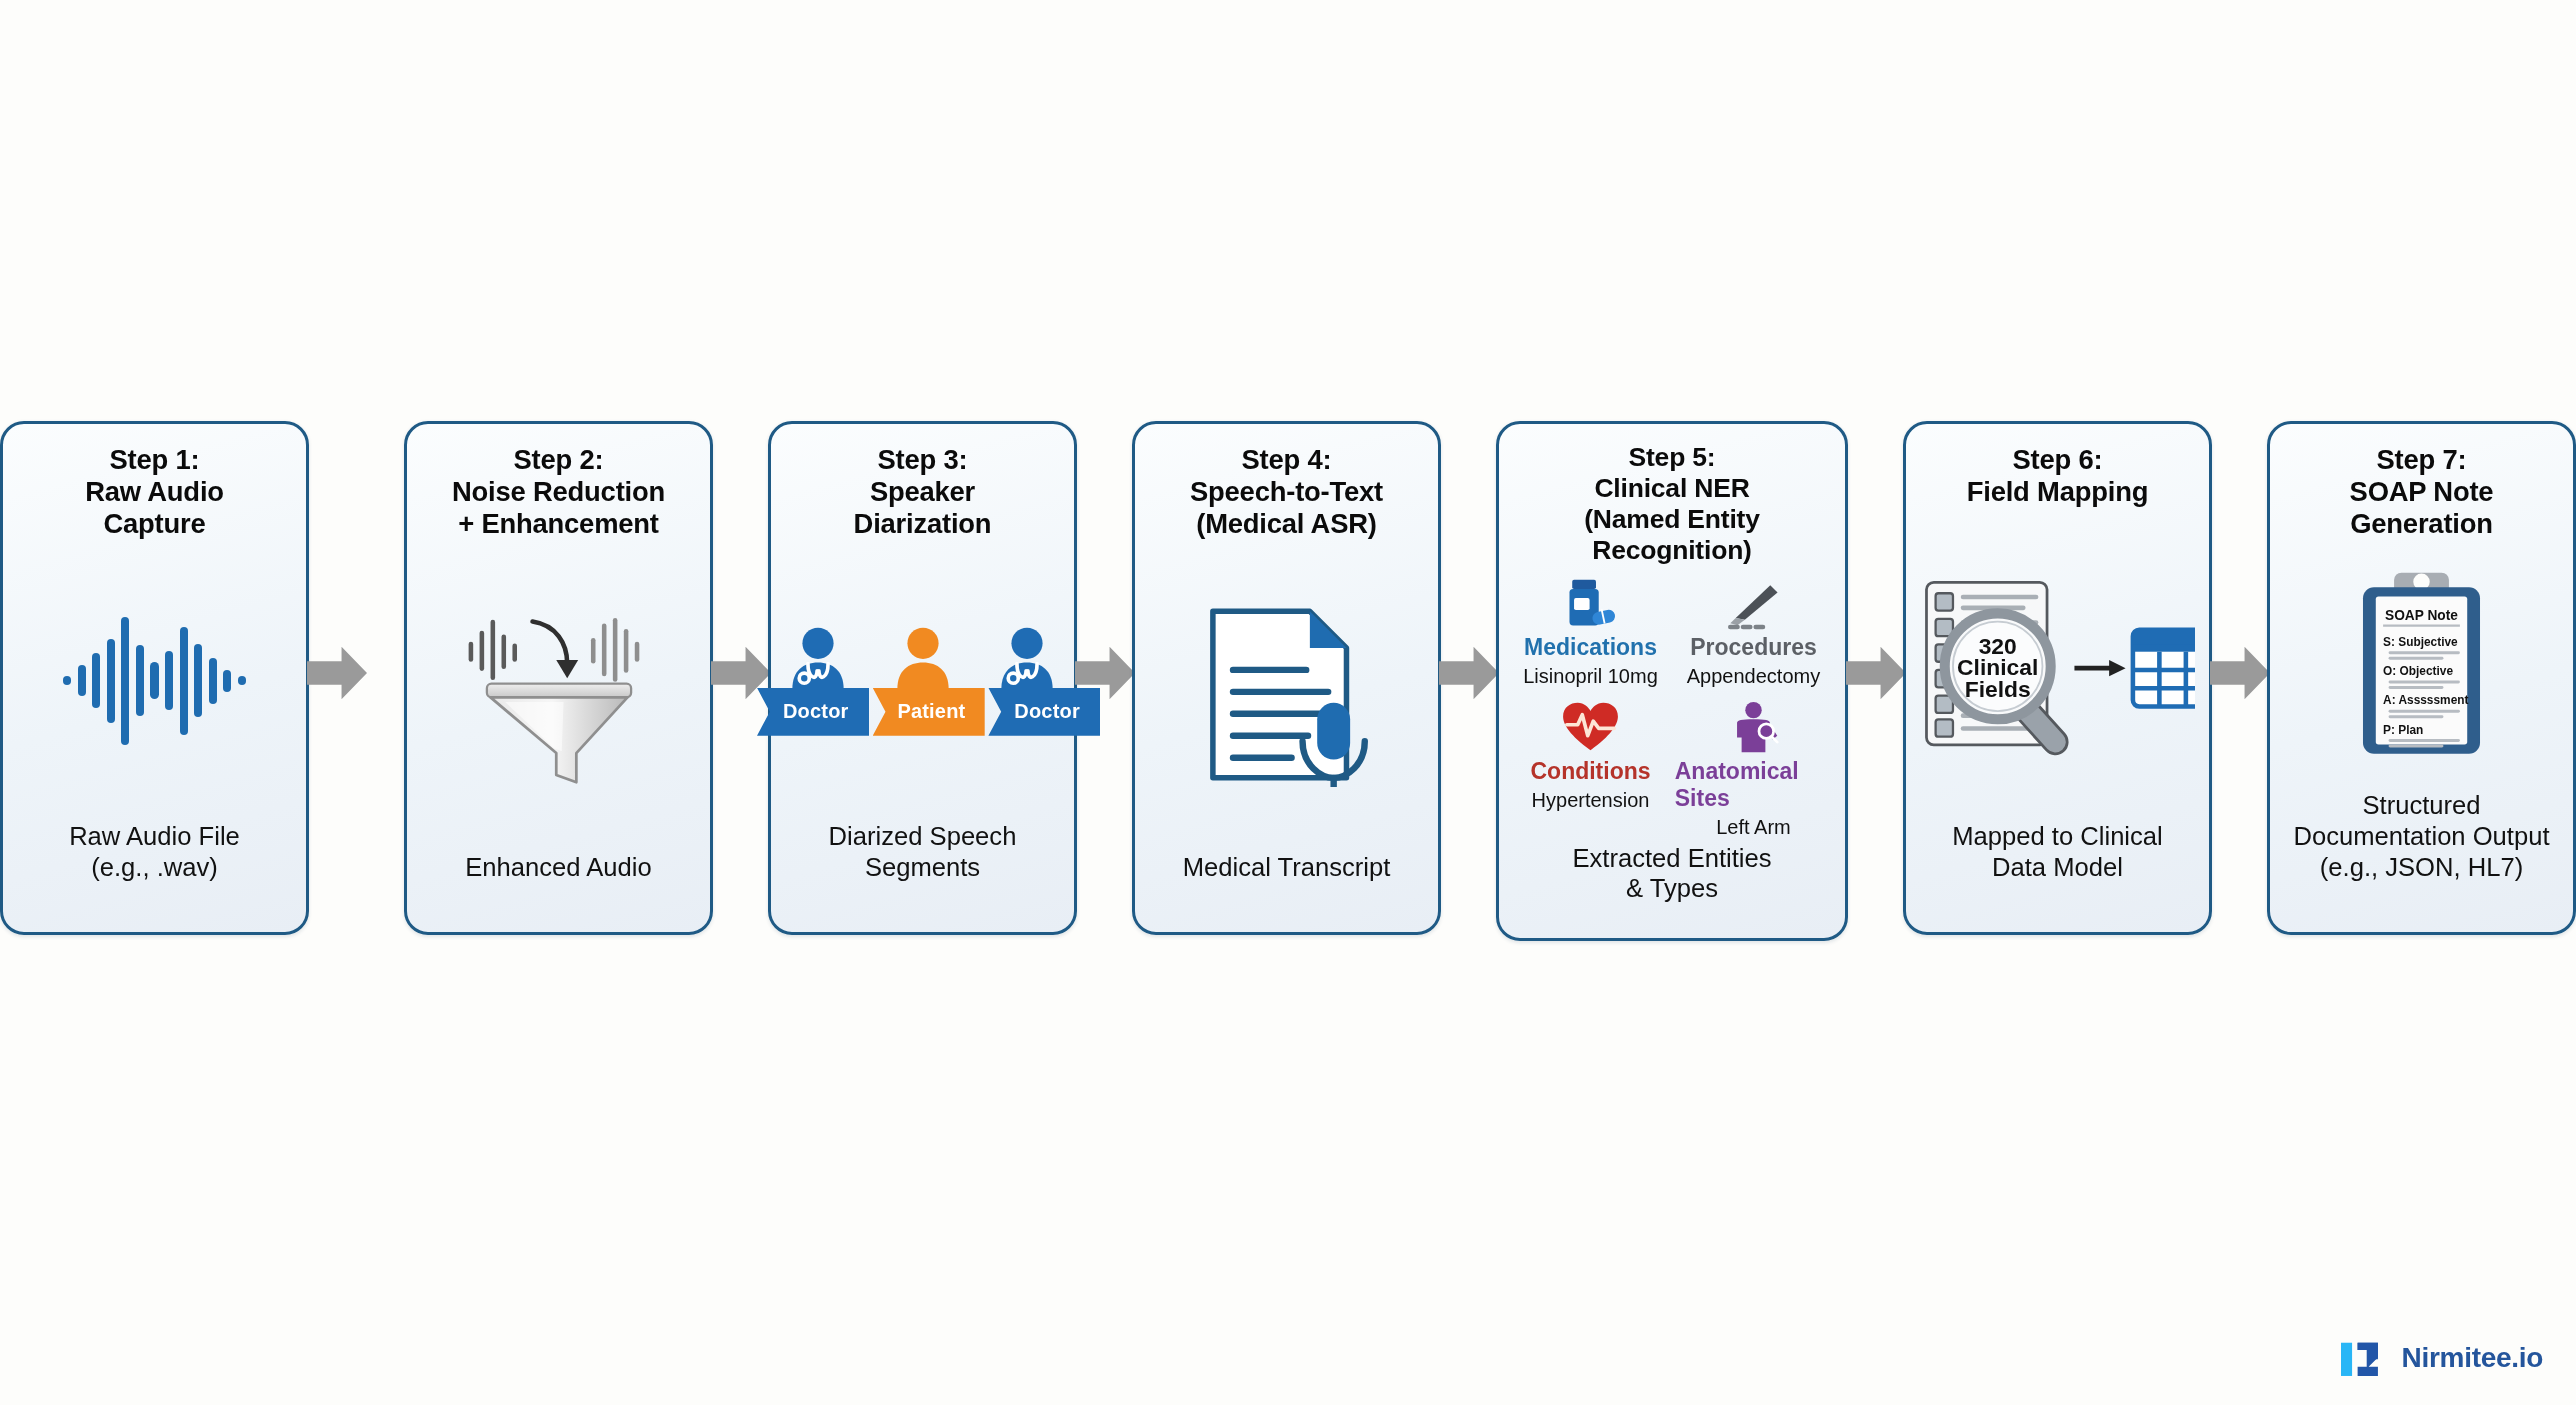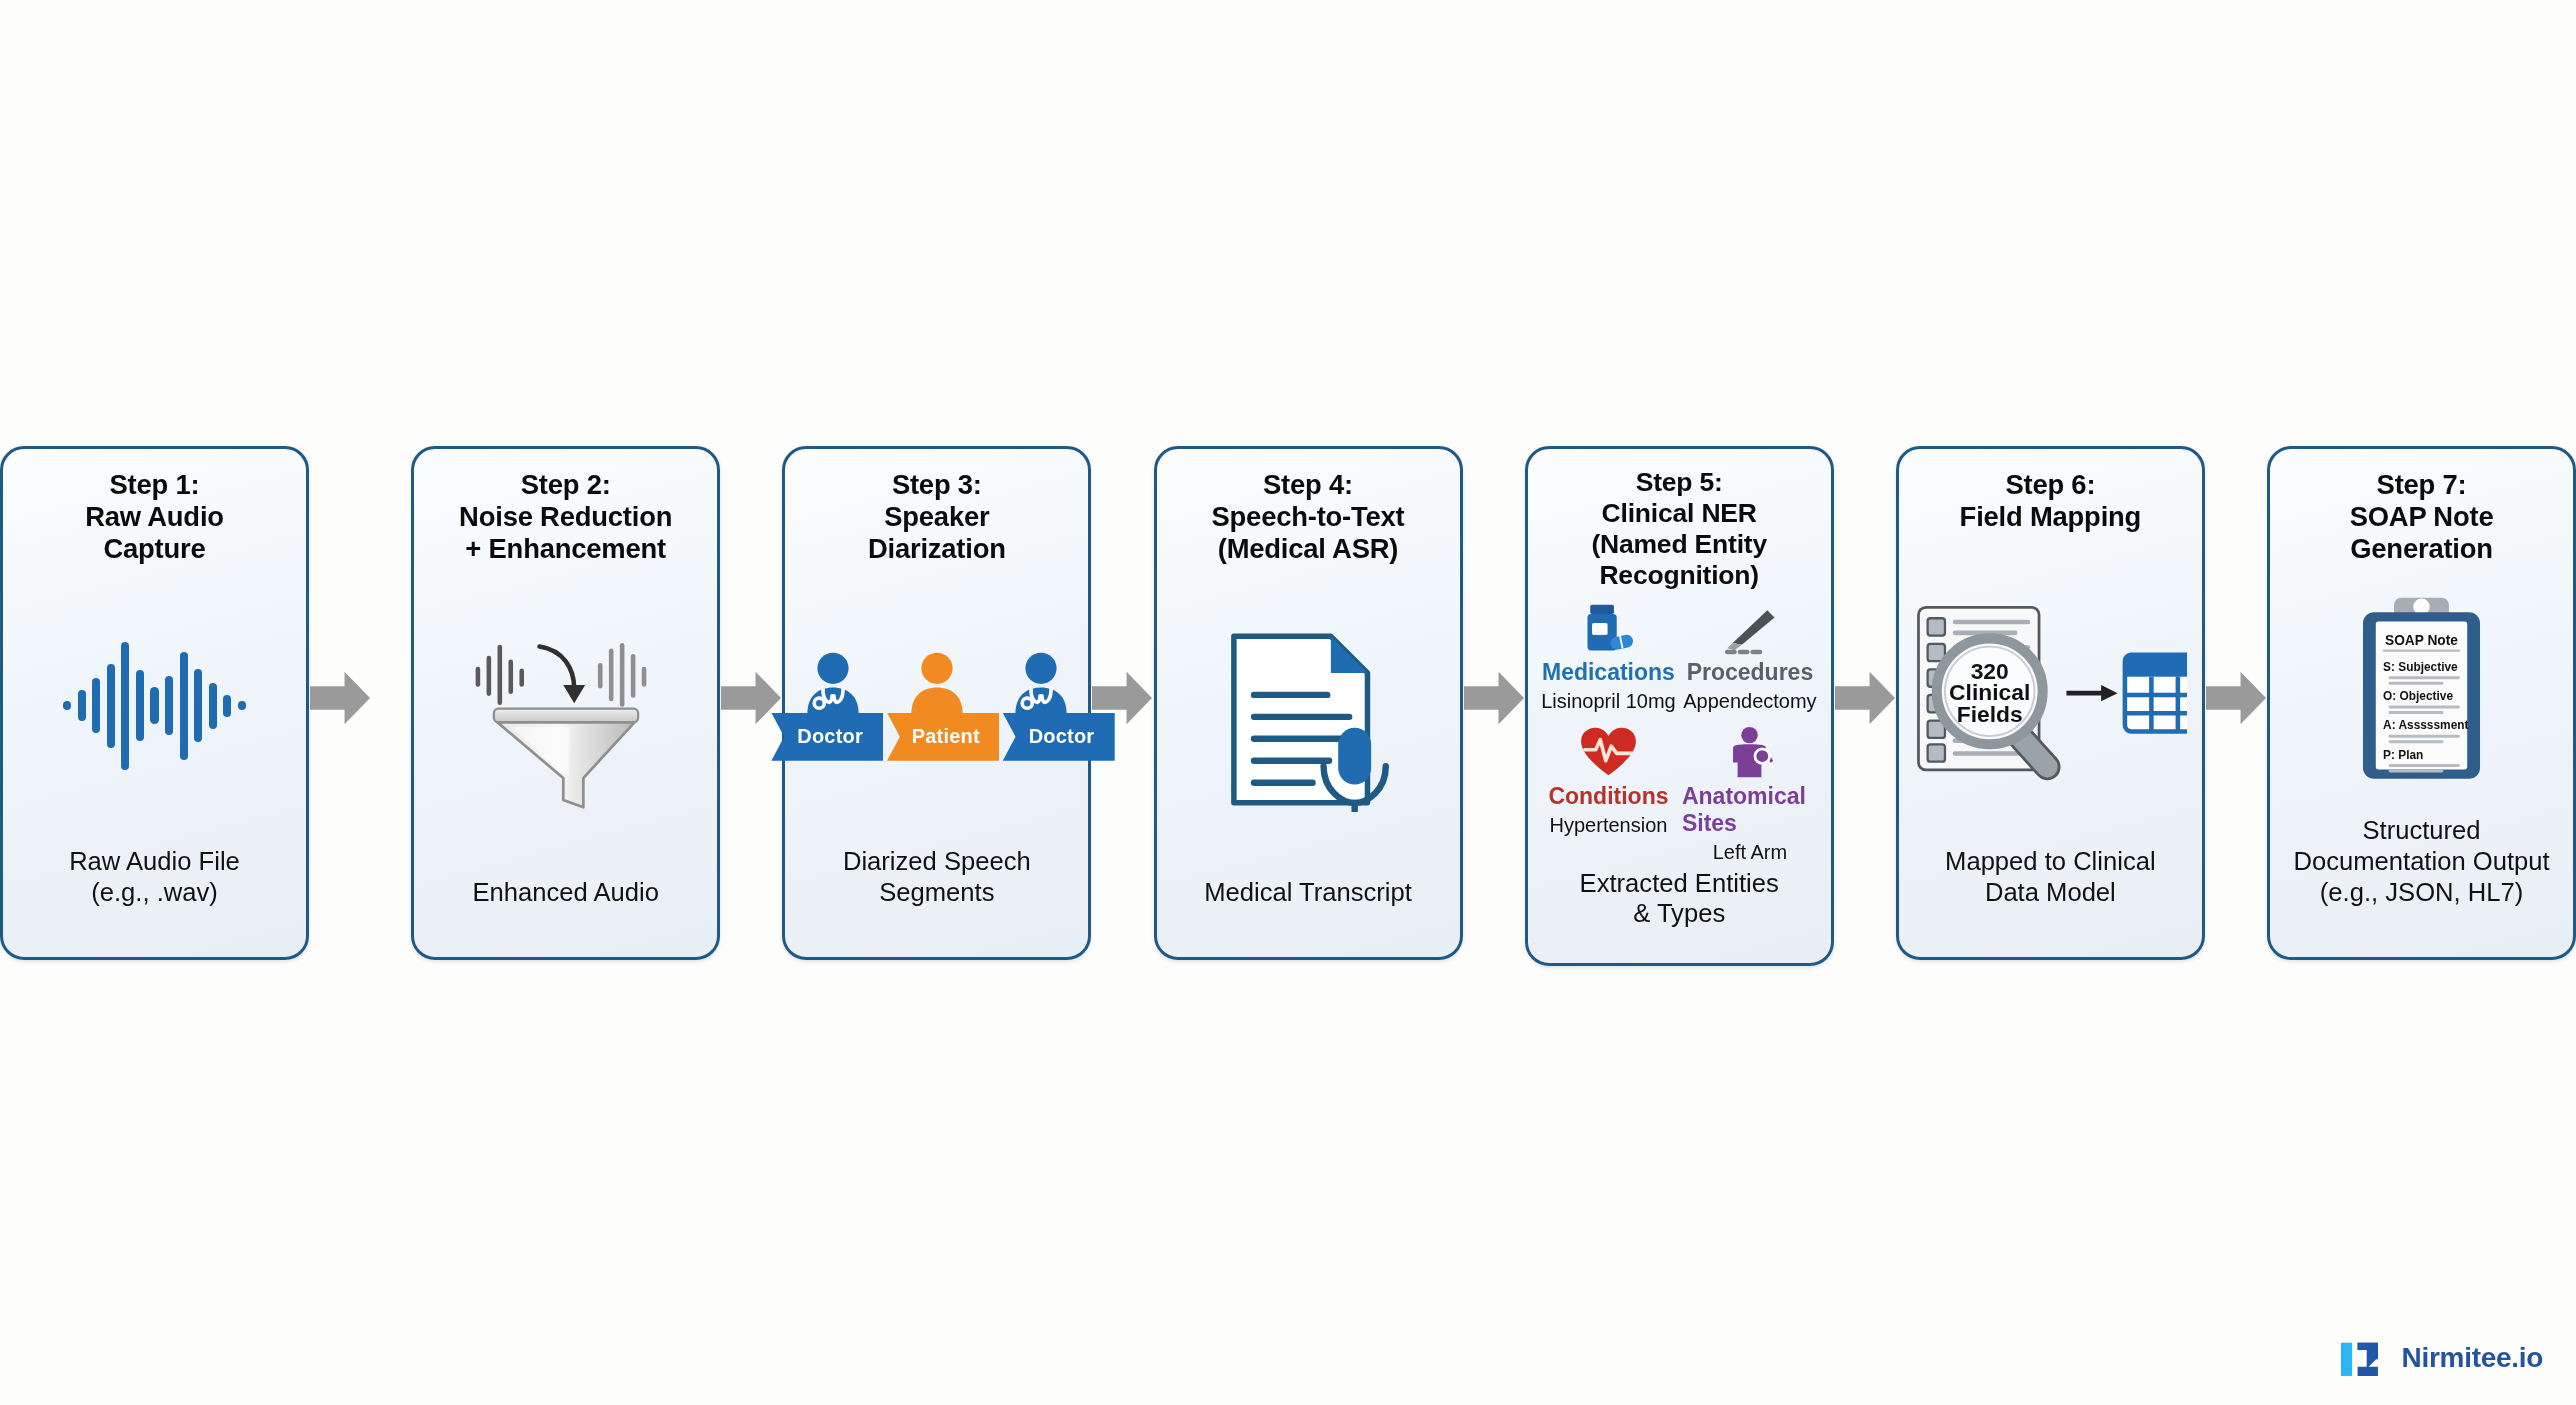--- a/index.html
+++ b/index.html
@@ -17,21 +17,21 @@
     position: relative;
     width: 2576px;
     height: 1405px;
     background: #fdfdfb;
   }
 
   
   #pipeline {
     position: absolute;
     left: 0;
-    top: 446px;
+    top: 421px;
     width: 2576px;
     height: 526px;
     display: flex;
     align-items: flex-start;
   }
 
   .step-box {
     position: relative;
     border: 3.7px solid #1f5a85;
     border-radius: 24px;
@@ -340,21 +340,21 @@
     </div>
 
     <div class="connector">
       <div class="arrow">
         <svg viewBox="0 0 66 62" width="60" height="57">
           <path d="M0 18 L38 18 L38 2 L66 31 L38 60 L38 44 L0 44 Z" fill="#9a9a9a"></path>
         </svg>
       </div>
     </div>
 
-    <div class="step-box" style="width:309px;height:520px;padding-top:18.3px;">
+    <div class="step-box" style="width:352px;height:520px;padding-top:18.3px;">
       <div class="step-title" style="font-size:26.5px">Step 5:
 Clinical NER
 (Named Entity
 Recognition)</div>
       <div class="step-visual" style="align-items:flex-start;padding-top:7.3px">
         <div class="ner-grid">
 
           <div class="ner-cell">
             <div class="ner-icon">
               <svg width="57" height="53" viewBox="0 0 62 58">

